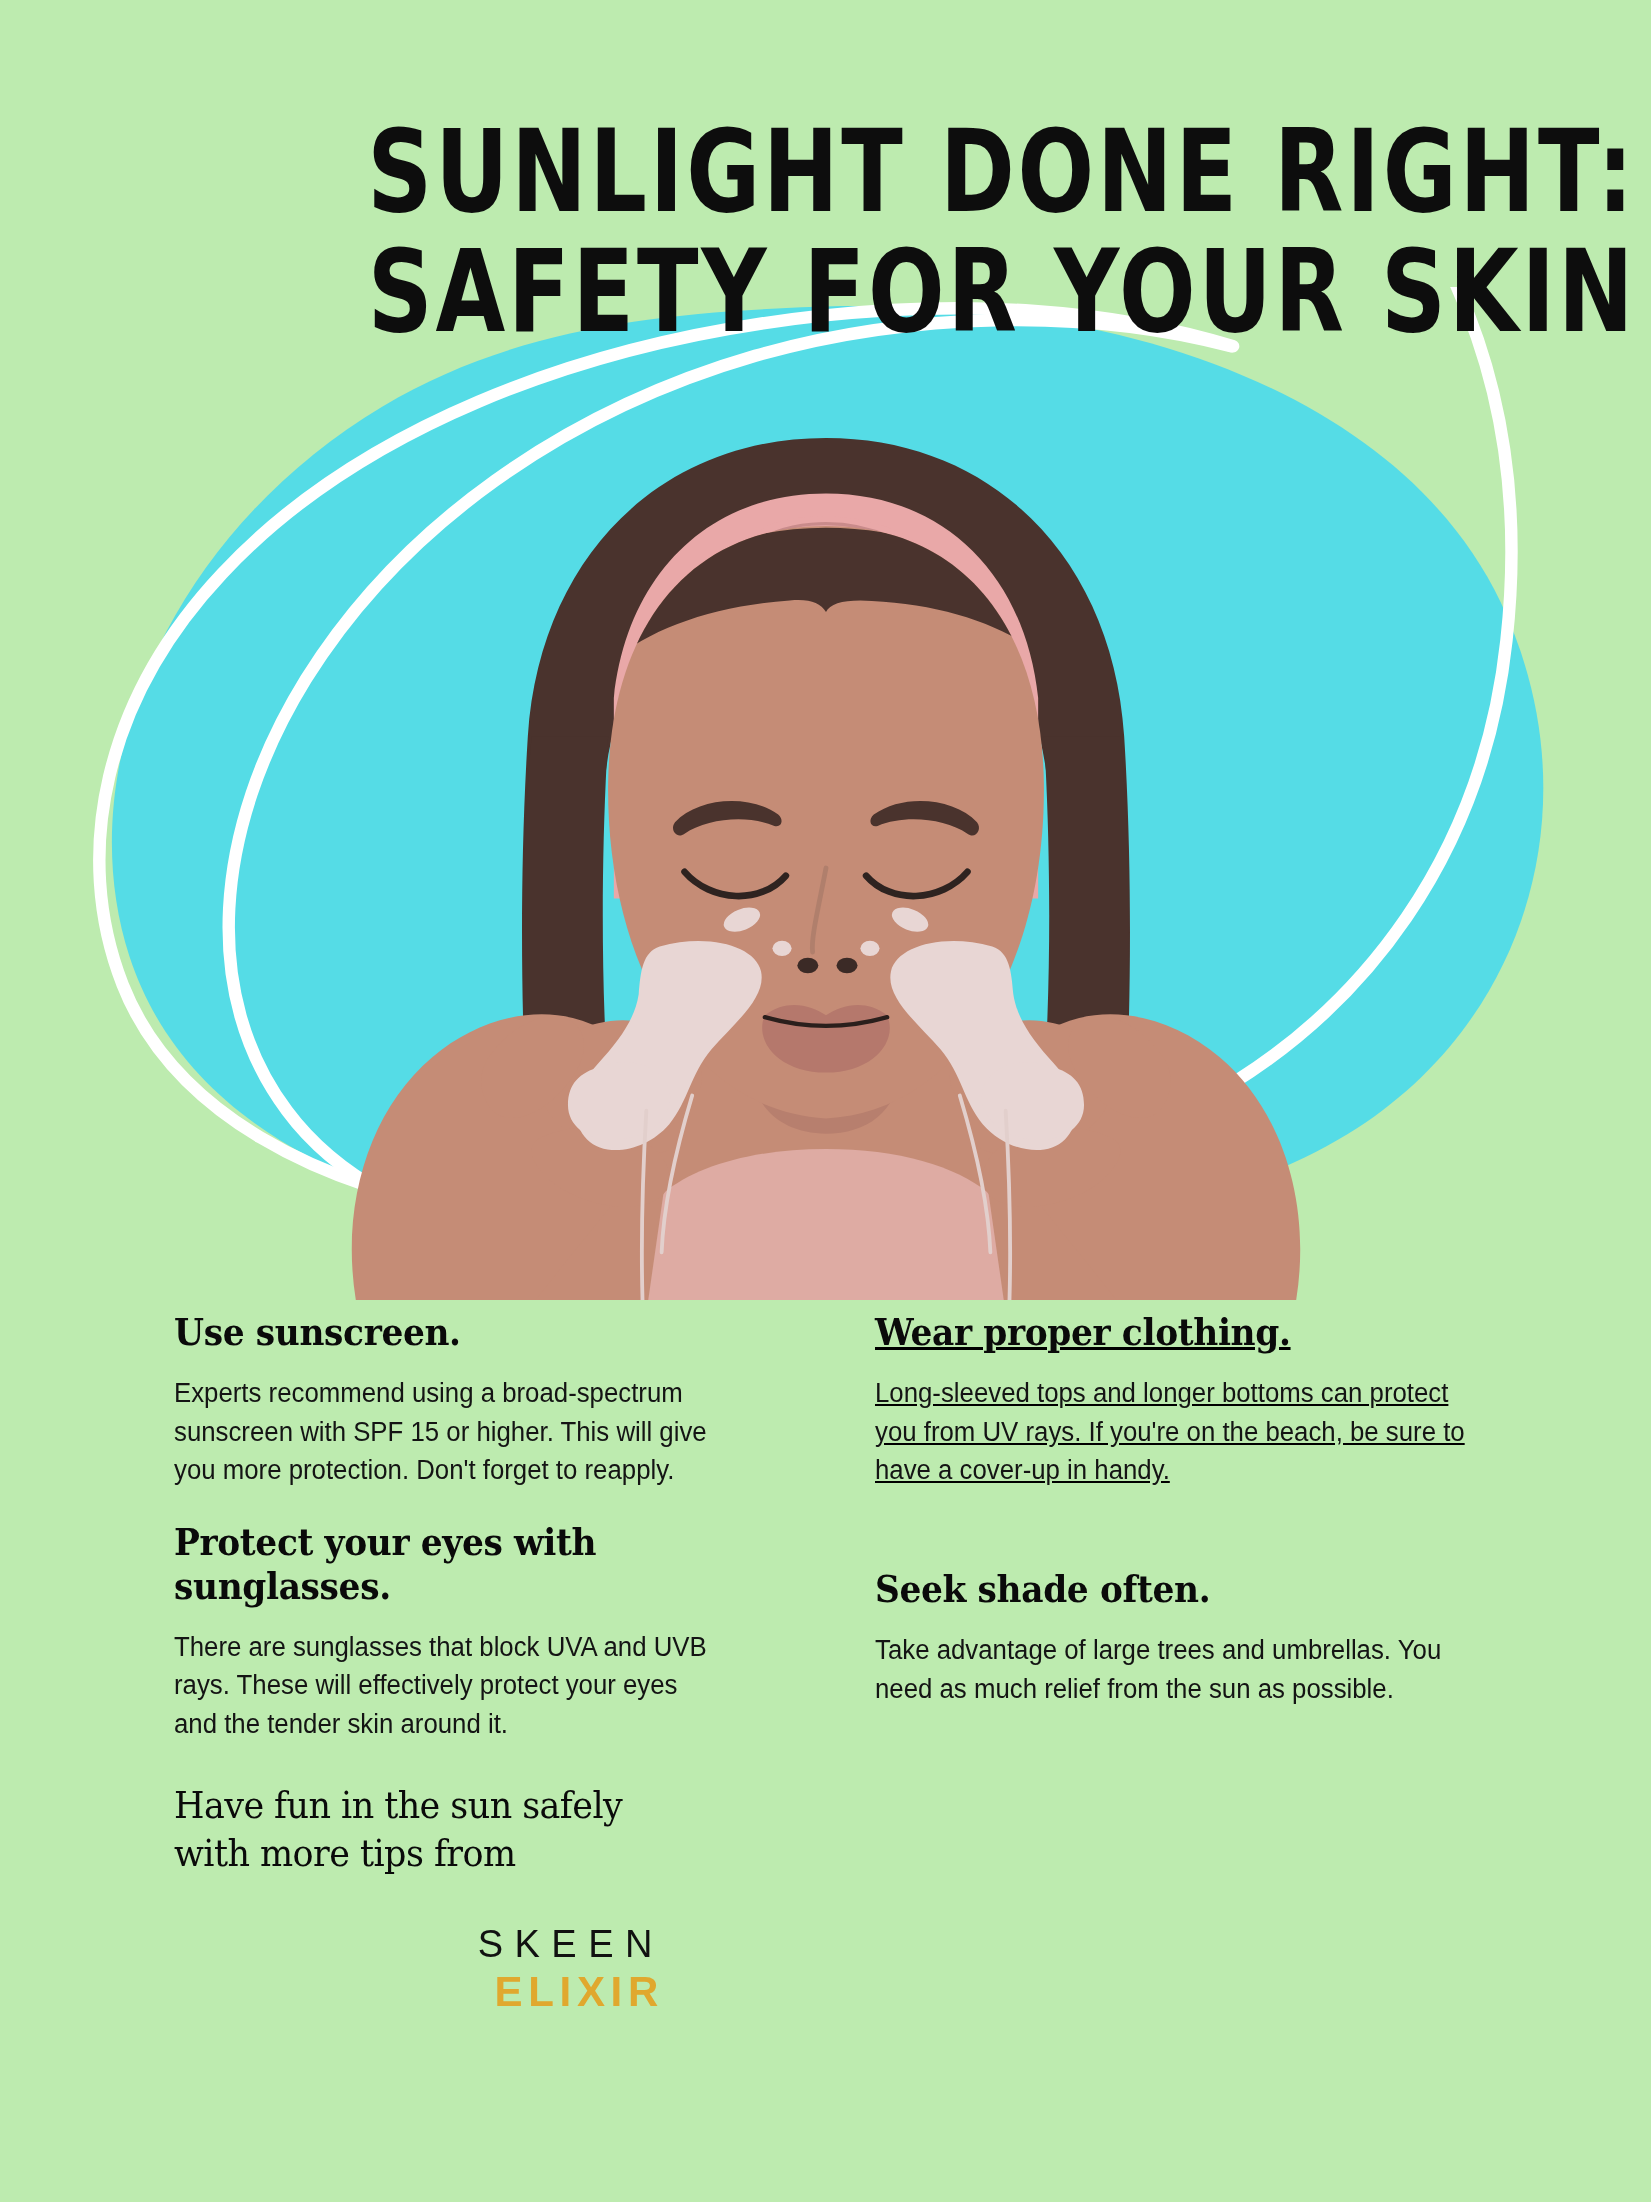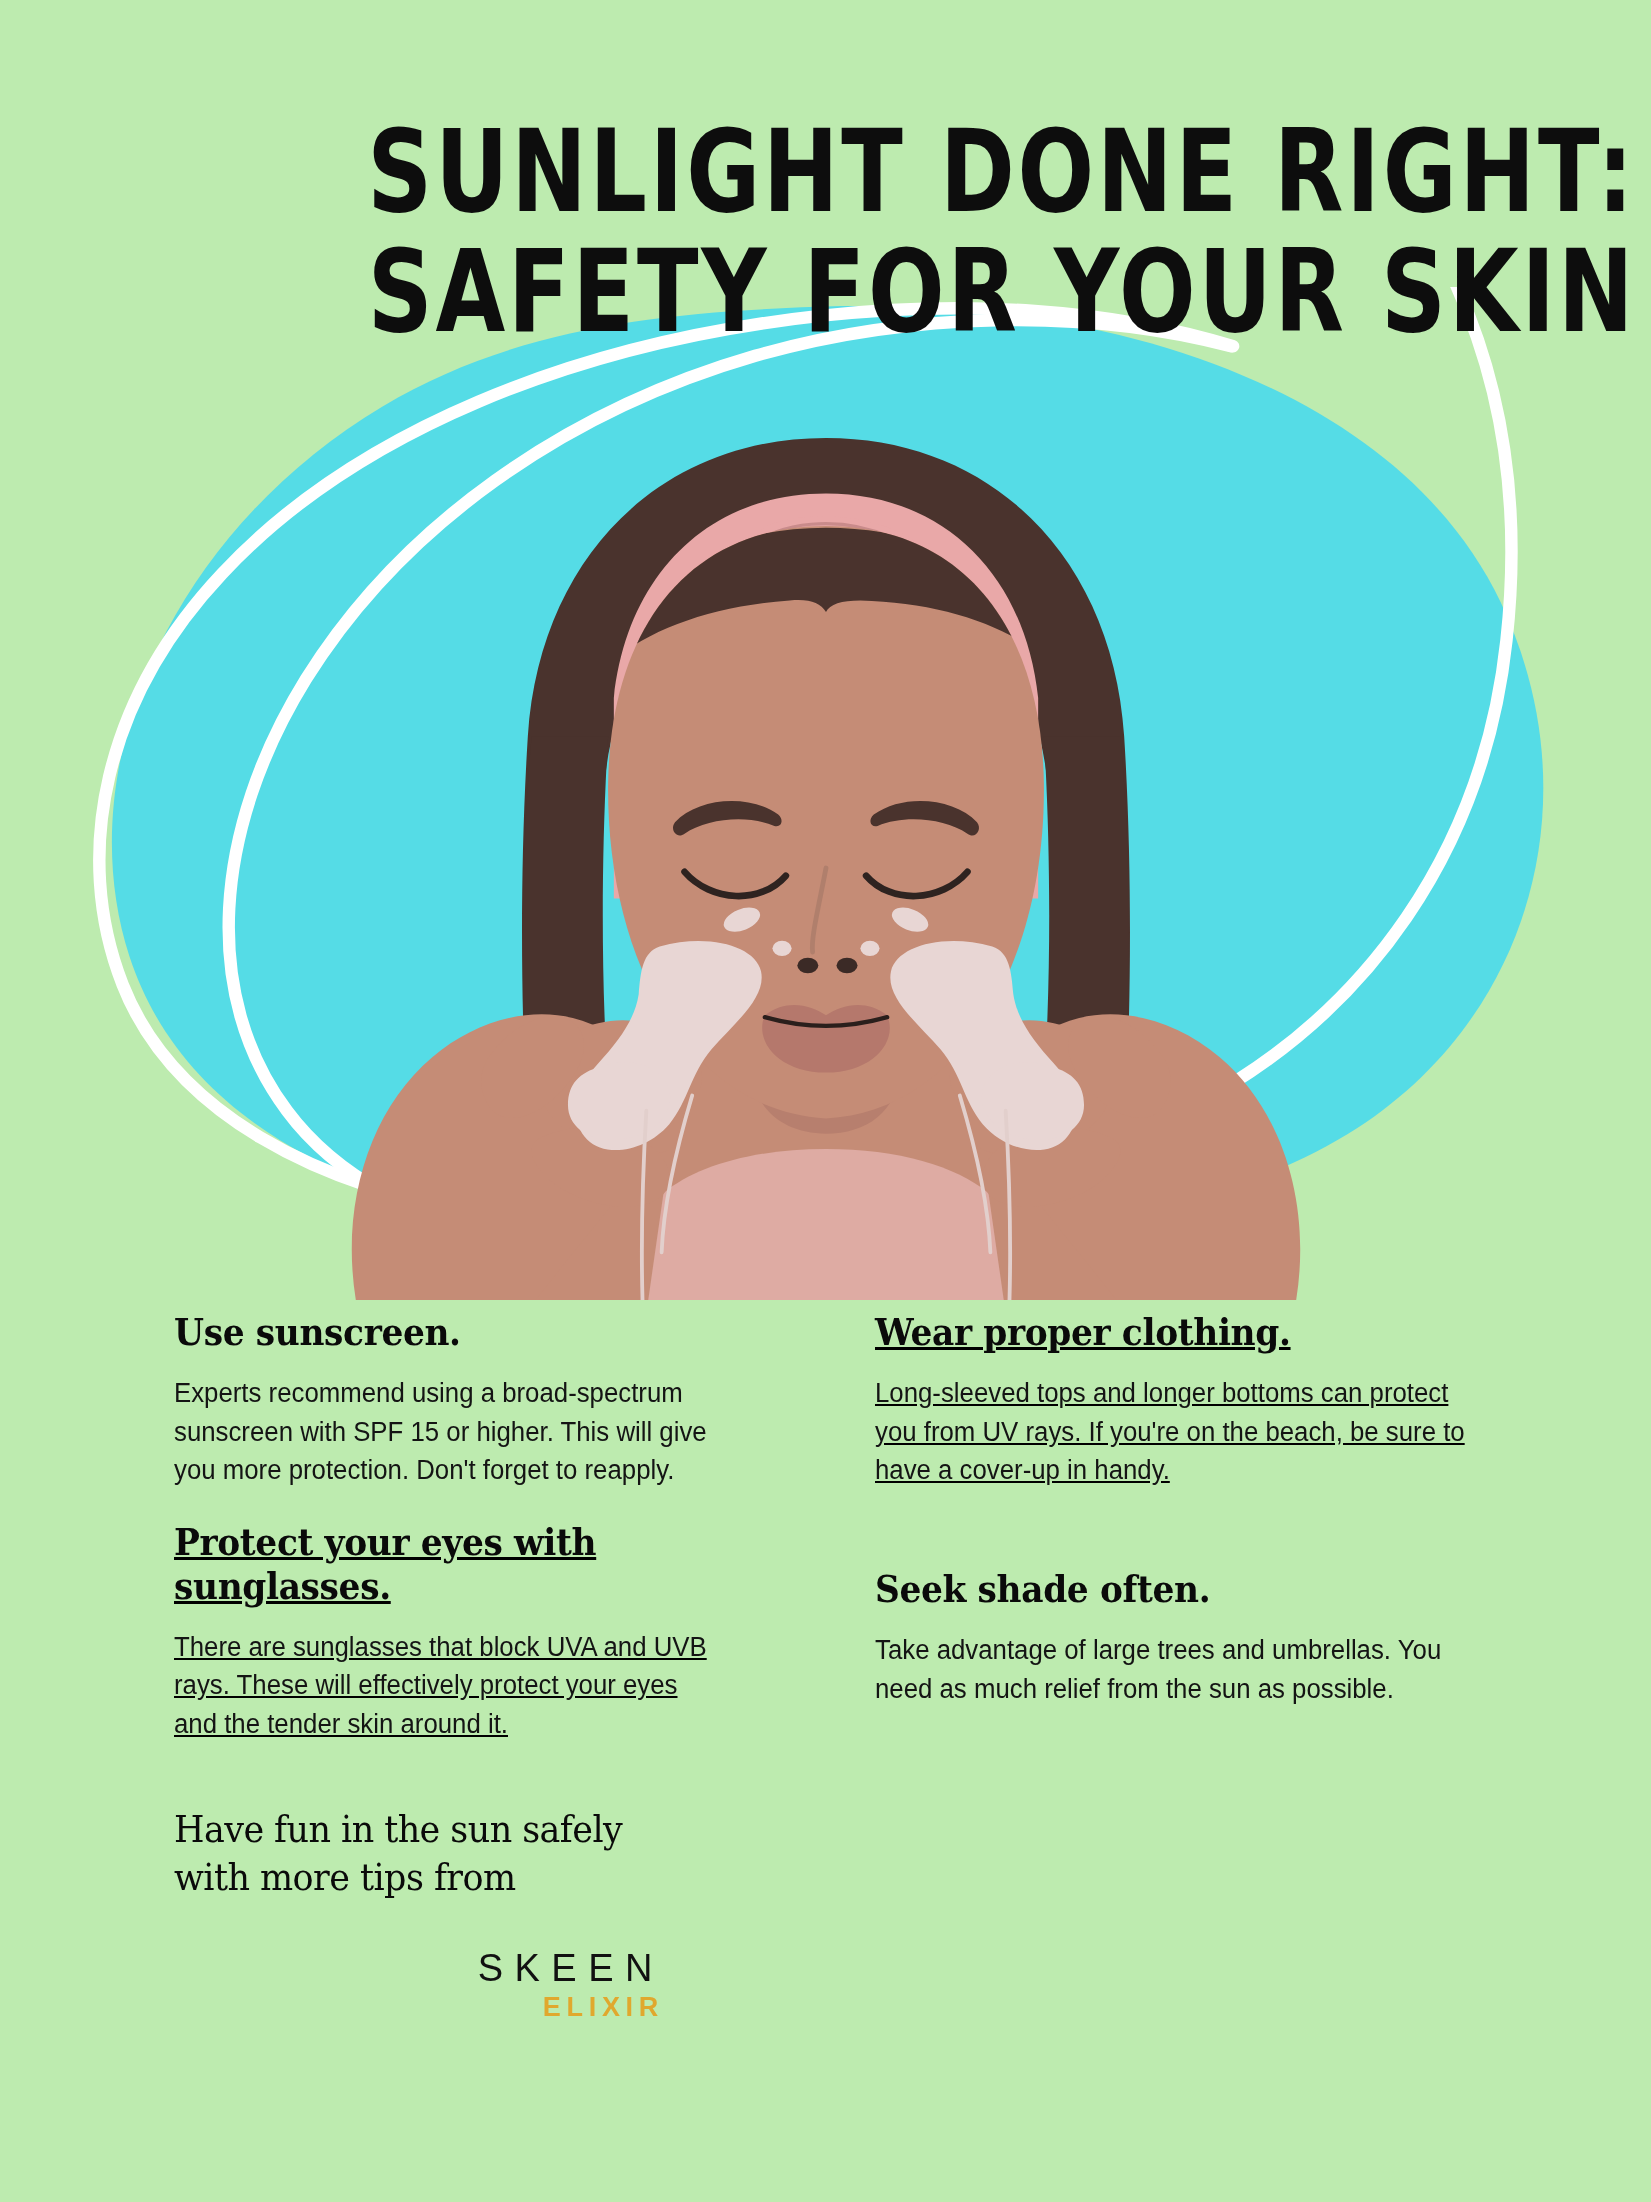--- a/index.html
+++ b/index.html
@@ -91,21 +91,21 @@
     font-size: 27px;
     line-height: 1.44;
     color: #141414;
     margin: 0;
     transform: scaleX(0.955);
     transform-origin: left top;
   }
 
   
   .col-left .tip.t1  { margin-bottom: 31px; }
-  .col-left .tip.t2  { margin-bottom: 62px; text-decoration: underline; }
+  .col-left .tip.t2  { margin-bottom: 38px; }
   .col-right .tip.r1 { margin-bottom: 78px; text-decoration: underline; }
   .col-right .tip.r2 { margin-bottom: 47px; }
 
   
   .outro {
     font-family: "DejaVu Serif", serif;
     font-weight: 400;
     font-size: 38px;
     line-height: 1.25;
     letter-spacing: -0.6px;
@@ -124,21 +124,21 @@
     font-weight: 300;
     font-size: 38px;
     letter-spacing: 11.5px;
     color: #111111;
     line-height: 1.12;
     display: block;
   }
   .logo-bottom {
     font-family: "Liberation Sans", sans-serif;
     font-weight: 700;
-    font-size: 27px;
+    font-size: 42px;
     letter-spacing: 5.7px;
     color: #e0a82e;
     line-height: 1.12;
     display: block;
     margin-top: 1.9px;
   }
 </style>
 </head>
 <body>
 

